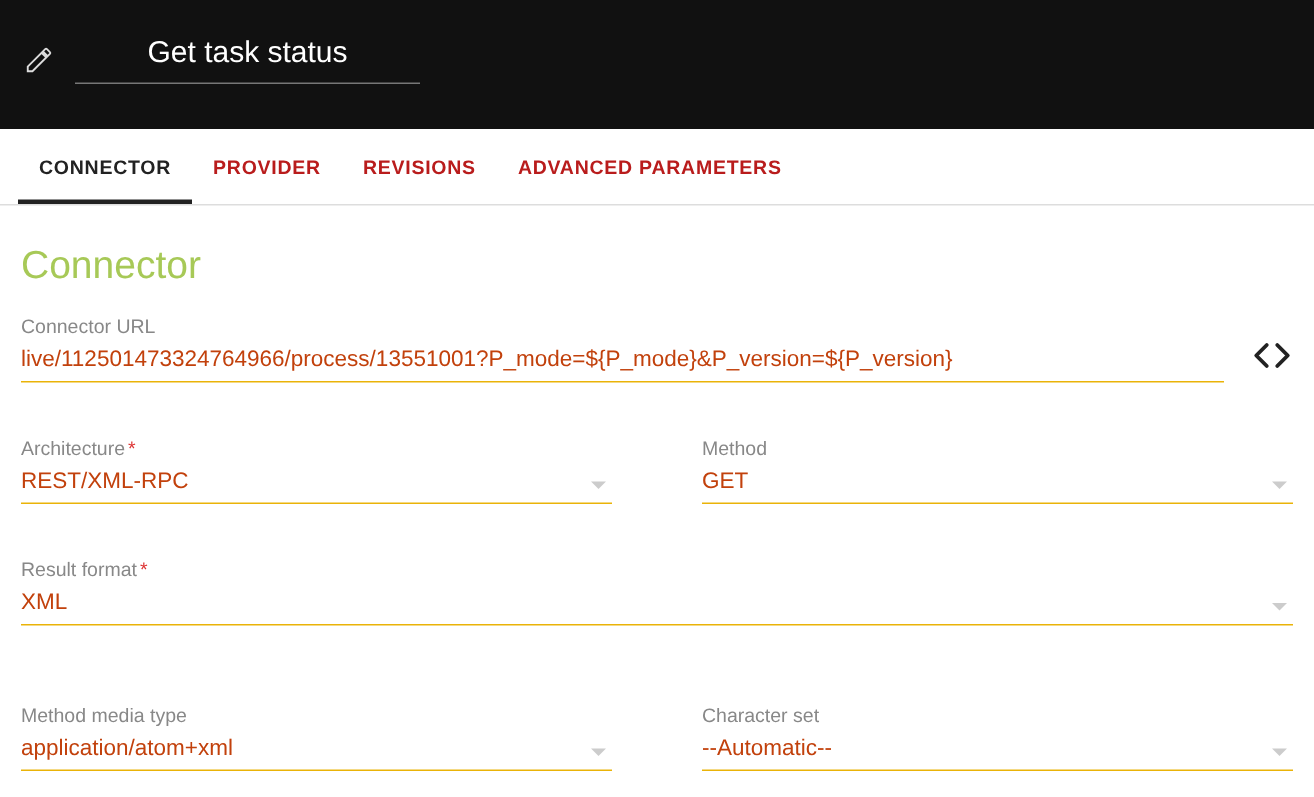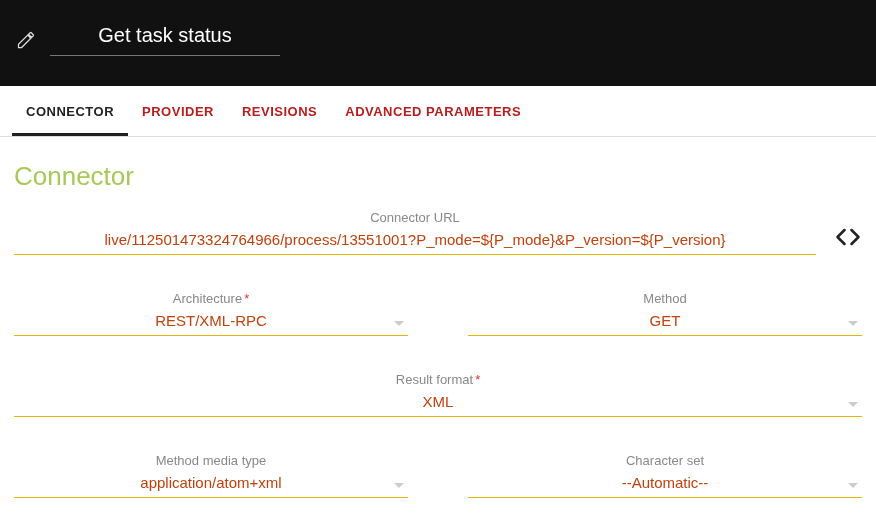--- a/index.html
+++ b/index.html
@@ -53,21 +53,20 @@
     display: flex;
     align-items: flex-end;
     gap: 18px;
     margin-bottom: 36px;
   }
   .field {
     display: flex;
     flex-direction: column;
     flex: 1;
     position: relative;
-    text-align: center;
   }
   .field-label {
     font-size: 13px;
     color: #888;
     margin-bottom: 2px;
   }
   .field-value {
     font-size: 15px;
     color: #c2410c;
     padding: 4px 0 6px 0;
@@ -87,21 +86,21 @@
   .row-two .field { flex: 1; }
   .dropdown-caret {
     position: absolute;
     right: 4px;
     bottom: 10px;
     width: 0; height: 0;
     border-left: 5px solid transparent;
     border-right: 5px solid transparent;
     border-top: 5px solid #ccc;
   }
-  .row-full { margin-bottom: 36px; }
+  .row-full { margin-bottom: 52px; }
 </style>
 </head>
 <body>
 
 <div class="header">
   <svg class="pencil-icon" viewBox="0 0 24 24" fill="none" stroke="currentColor" stroke-width="1.5">
     <path d="M3 17.25V21h3.75L17.81 9.94l-3.75-3.75L3 17.25zM20.71 7.04a1 1 0 0 0 0-1.41l-2.34-2.34a1 1 0 0 0-1.41 0l-1.83 1.83 3.75 3.75 1.83-1.83z"></path>
   </svg>
   <div class="title-wrap">
     <div class="title">Get task status</div>

